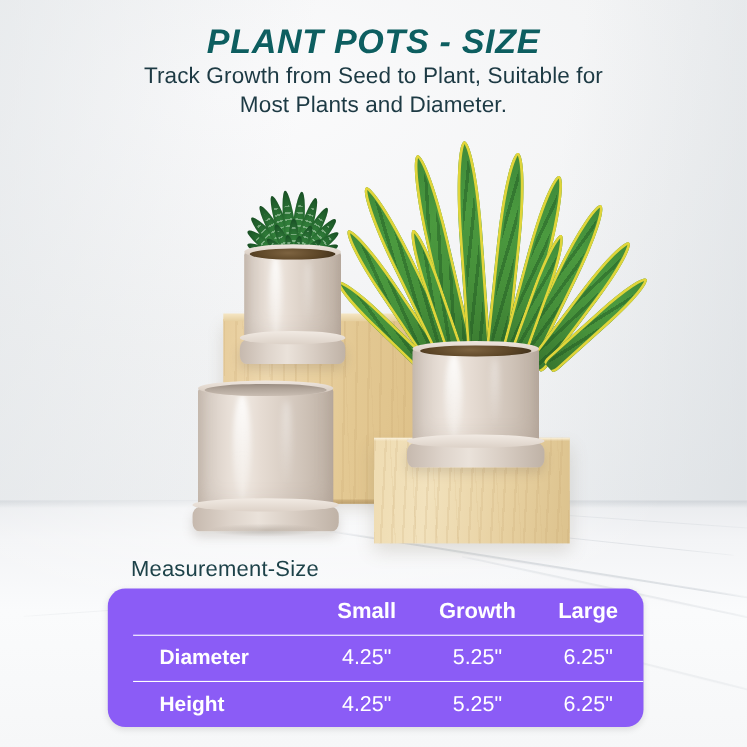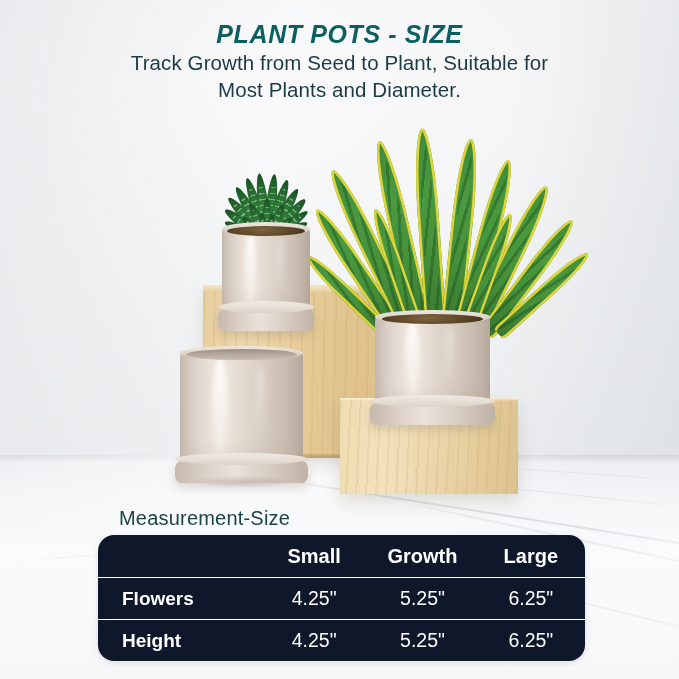--- a/index.html
+++ b/index.html
@@ -40,21 +40,21 @@
   .vein.v5{ left:560px; top:596px; width:130px; height:1.6px; transform:rotate(14deg); opacity:.4; }
   .vein.v6{ left:486px; top:466px; width:200px; height:1.1px; transform:rotate(4deg); opacity:.5; }
   .floor-glow{
     position:absolute; left:0; top:455px; width:679px; height:130px;
     background:radial-gradient(70% 120% at 40% 0%, rgba(255,255,255,.75), rgba(255,255,255,0) 70%);
   }
 
   
   .headings{ position:absolute; left:0; top:0; width:679px; text-align:center; z-index:30; }
   .title{
-    font-size:25px; font-weight:bold; font-style:italic;
+    font-size:31px; font-weight:bold; font-style:italic;
     letter-spacing:.6px; color:#0d5e60; margin-top:22px; line-height:1;
     text-shadow:0 1px 0 rgba(255,255,255,.55);
   }
   .subtitle{
     font-size:20.5px; font-weight:400; color:#1d3a44; line-height:1.32;
     margin-top:2px; letter-spacing:.1px;
   }
 
   
   
@@ -186,23 +186,24 @@
     border-radius:50% 50% 12% 12%;
   }
 
   
   .table-label{
     position:absolute; left:119px; top:507px; z-index:40;
     font-size:20px; color:#1d4249; font-weight:400; letter-spacing:.2px;
   }
   .sizetable{
     position:absolute; left:98px; top:535px; width:487px; z-index:40;
-    background:#0f172a; border-radius:16px; overflow:hidden;
+    background:#8b5cf6; border-radius:16px; overflow:hidden;
     box-shadow:0 2px 6px rgba(0,0,0,.10);
     color:#ffffff;
+    padding-left:23px;
   }
   .srow{ display:flex; align-items:center; height:42px; }
   .srow + .srow{ border-top:1.6px solid #ffffff; }
   .srow .c0{ flex:0 0 162px; padding-left:24px; font-size:19px; font-weight:bold; }
   .srow .c { flex:1; text-align:center; font-size:19.5px; }
   .srow.head .c{ font-weight:bold; font-size:20px; }
   .srow.body .c{ font-weight:400; }
 </style>
 </head>
 <body>
@@ -316,21 +317,21 @@
   <div class="table-label">Measurement-Size</div>
 
   <div class="sizetable">
     <div class="srow head">
       <div class="c0"></div>
       <div class="c">Small</div>
       <div class="c">Growth</div>
       <div class="c">Large</div>
     </div>
     <div class="srow body">
-      <div class="c0">Flowers</div>
+      <div class="c0">Diameter</div>
       <div class="c">4.25"</div>
       <div class="c">5.25"</div>
       <div class="c">6.25"</div>
     </div>
     <div class="srow body">
       <div class="c0">Height</div>
       <div class="c">4.25"</div>
       <div class="c">5.25"</div>
       <div class="c">6.25"</div>
     </div>

